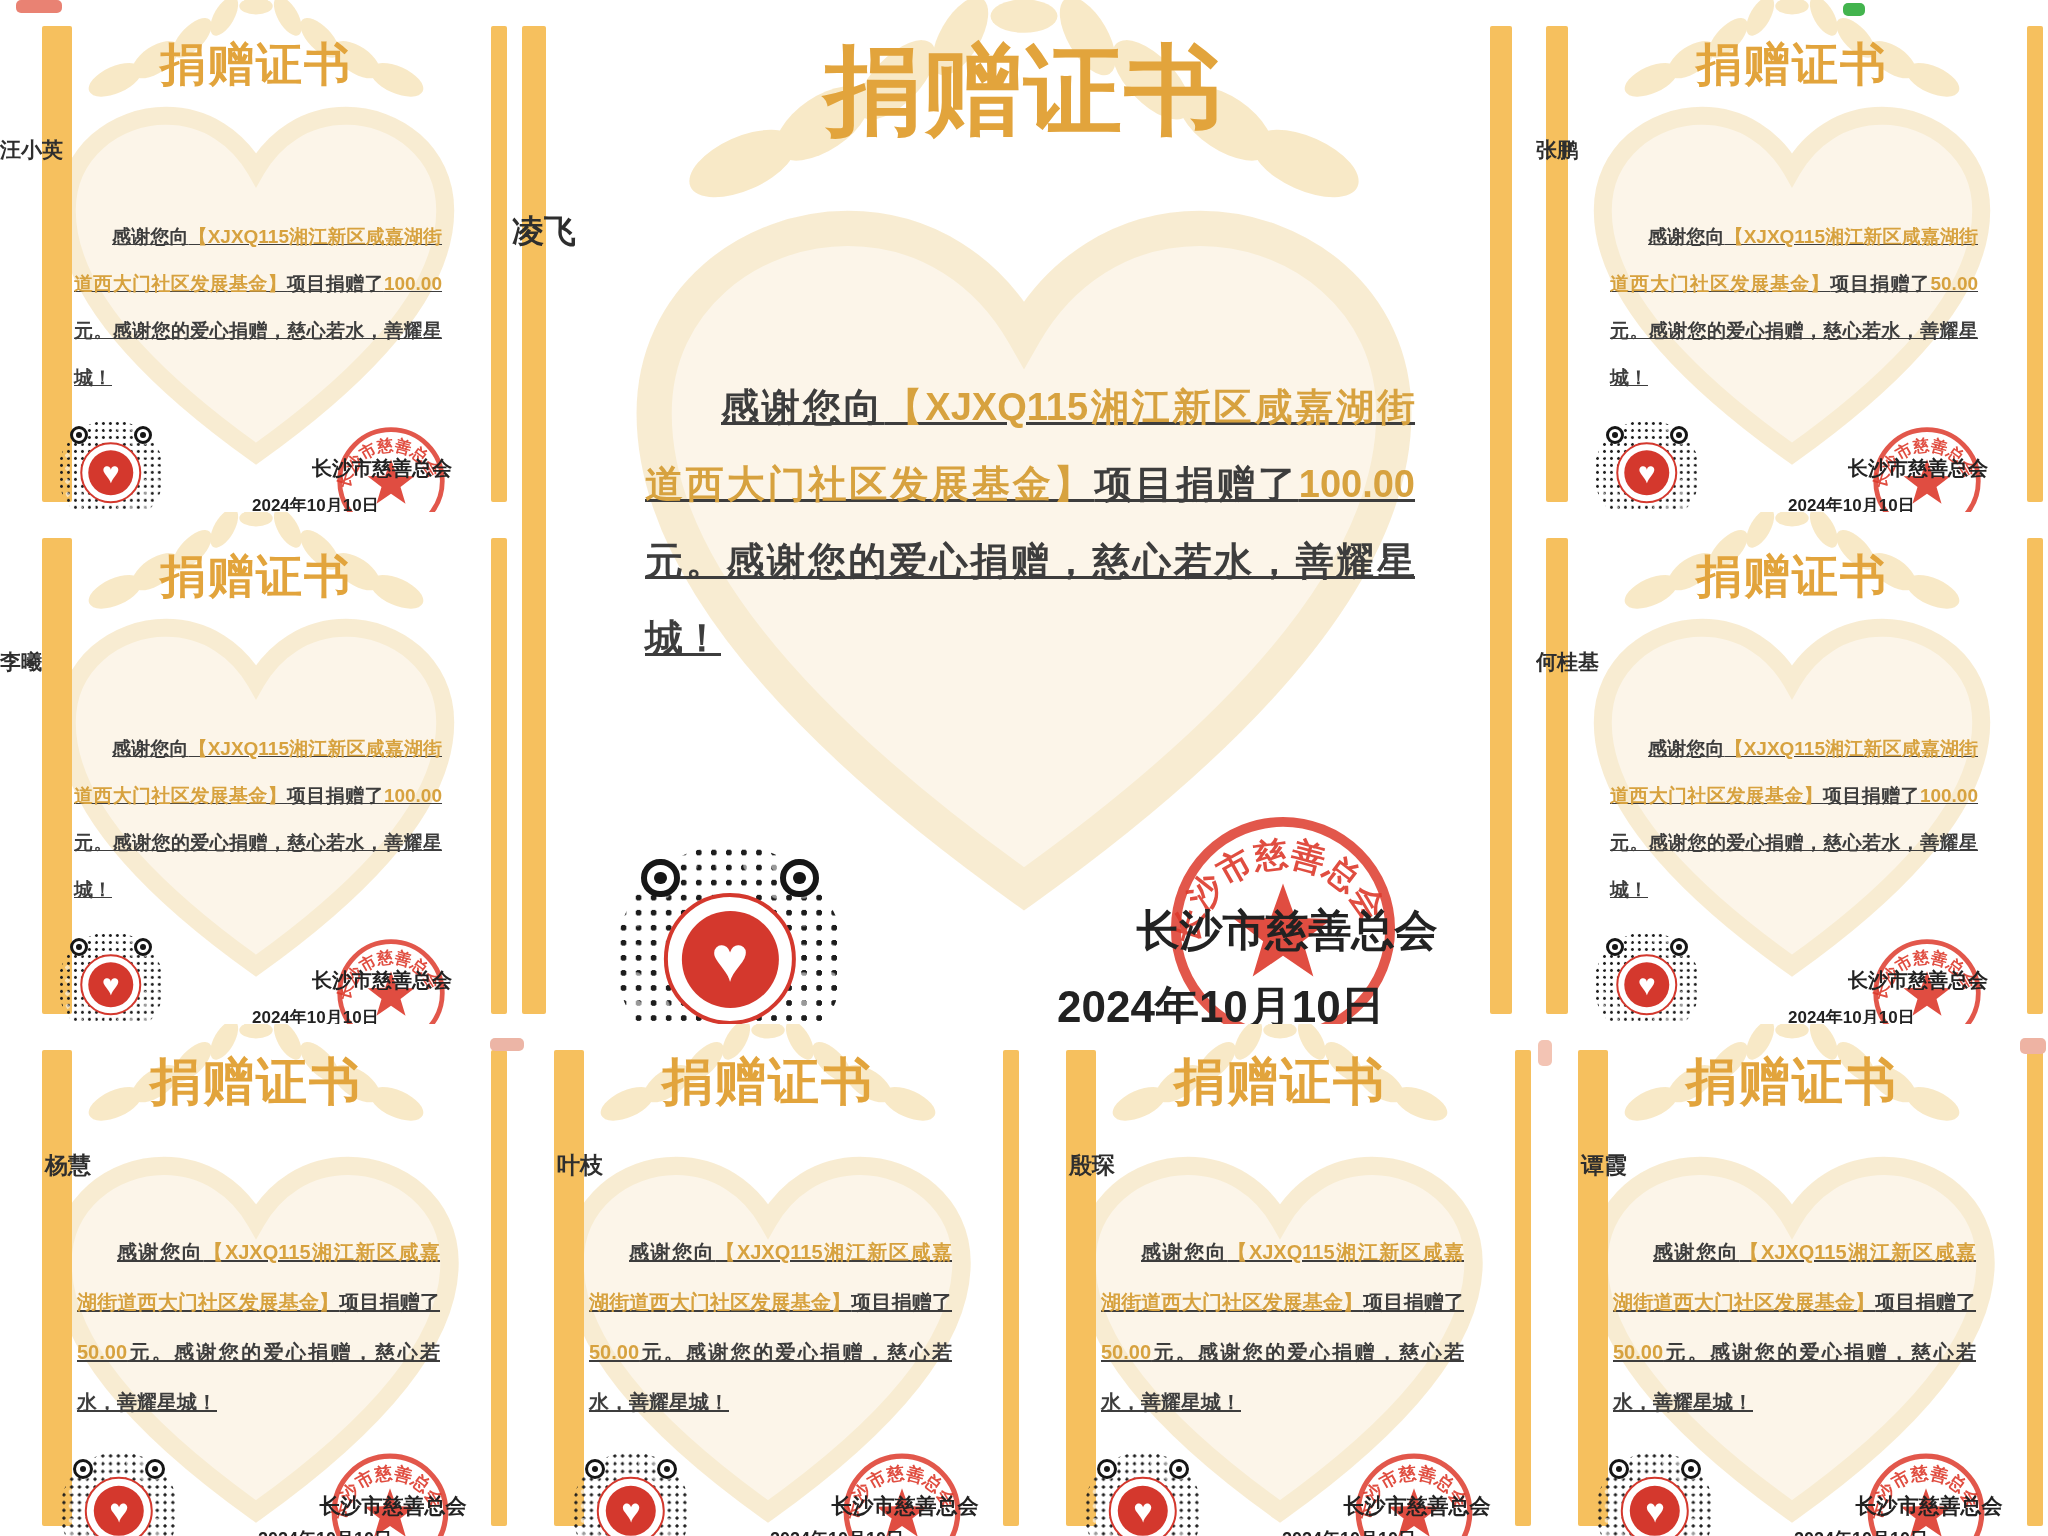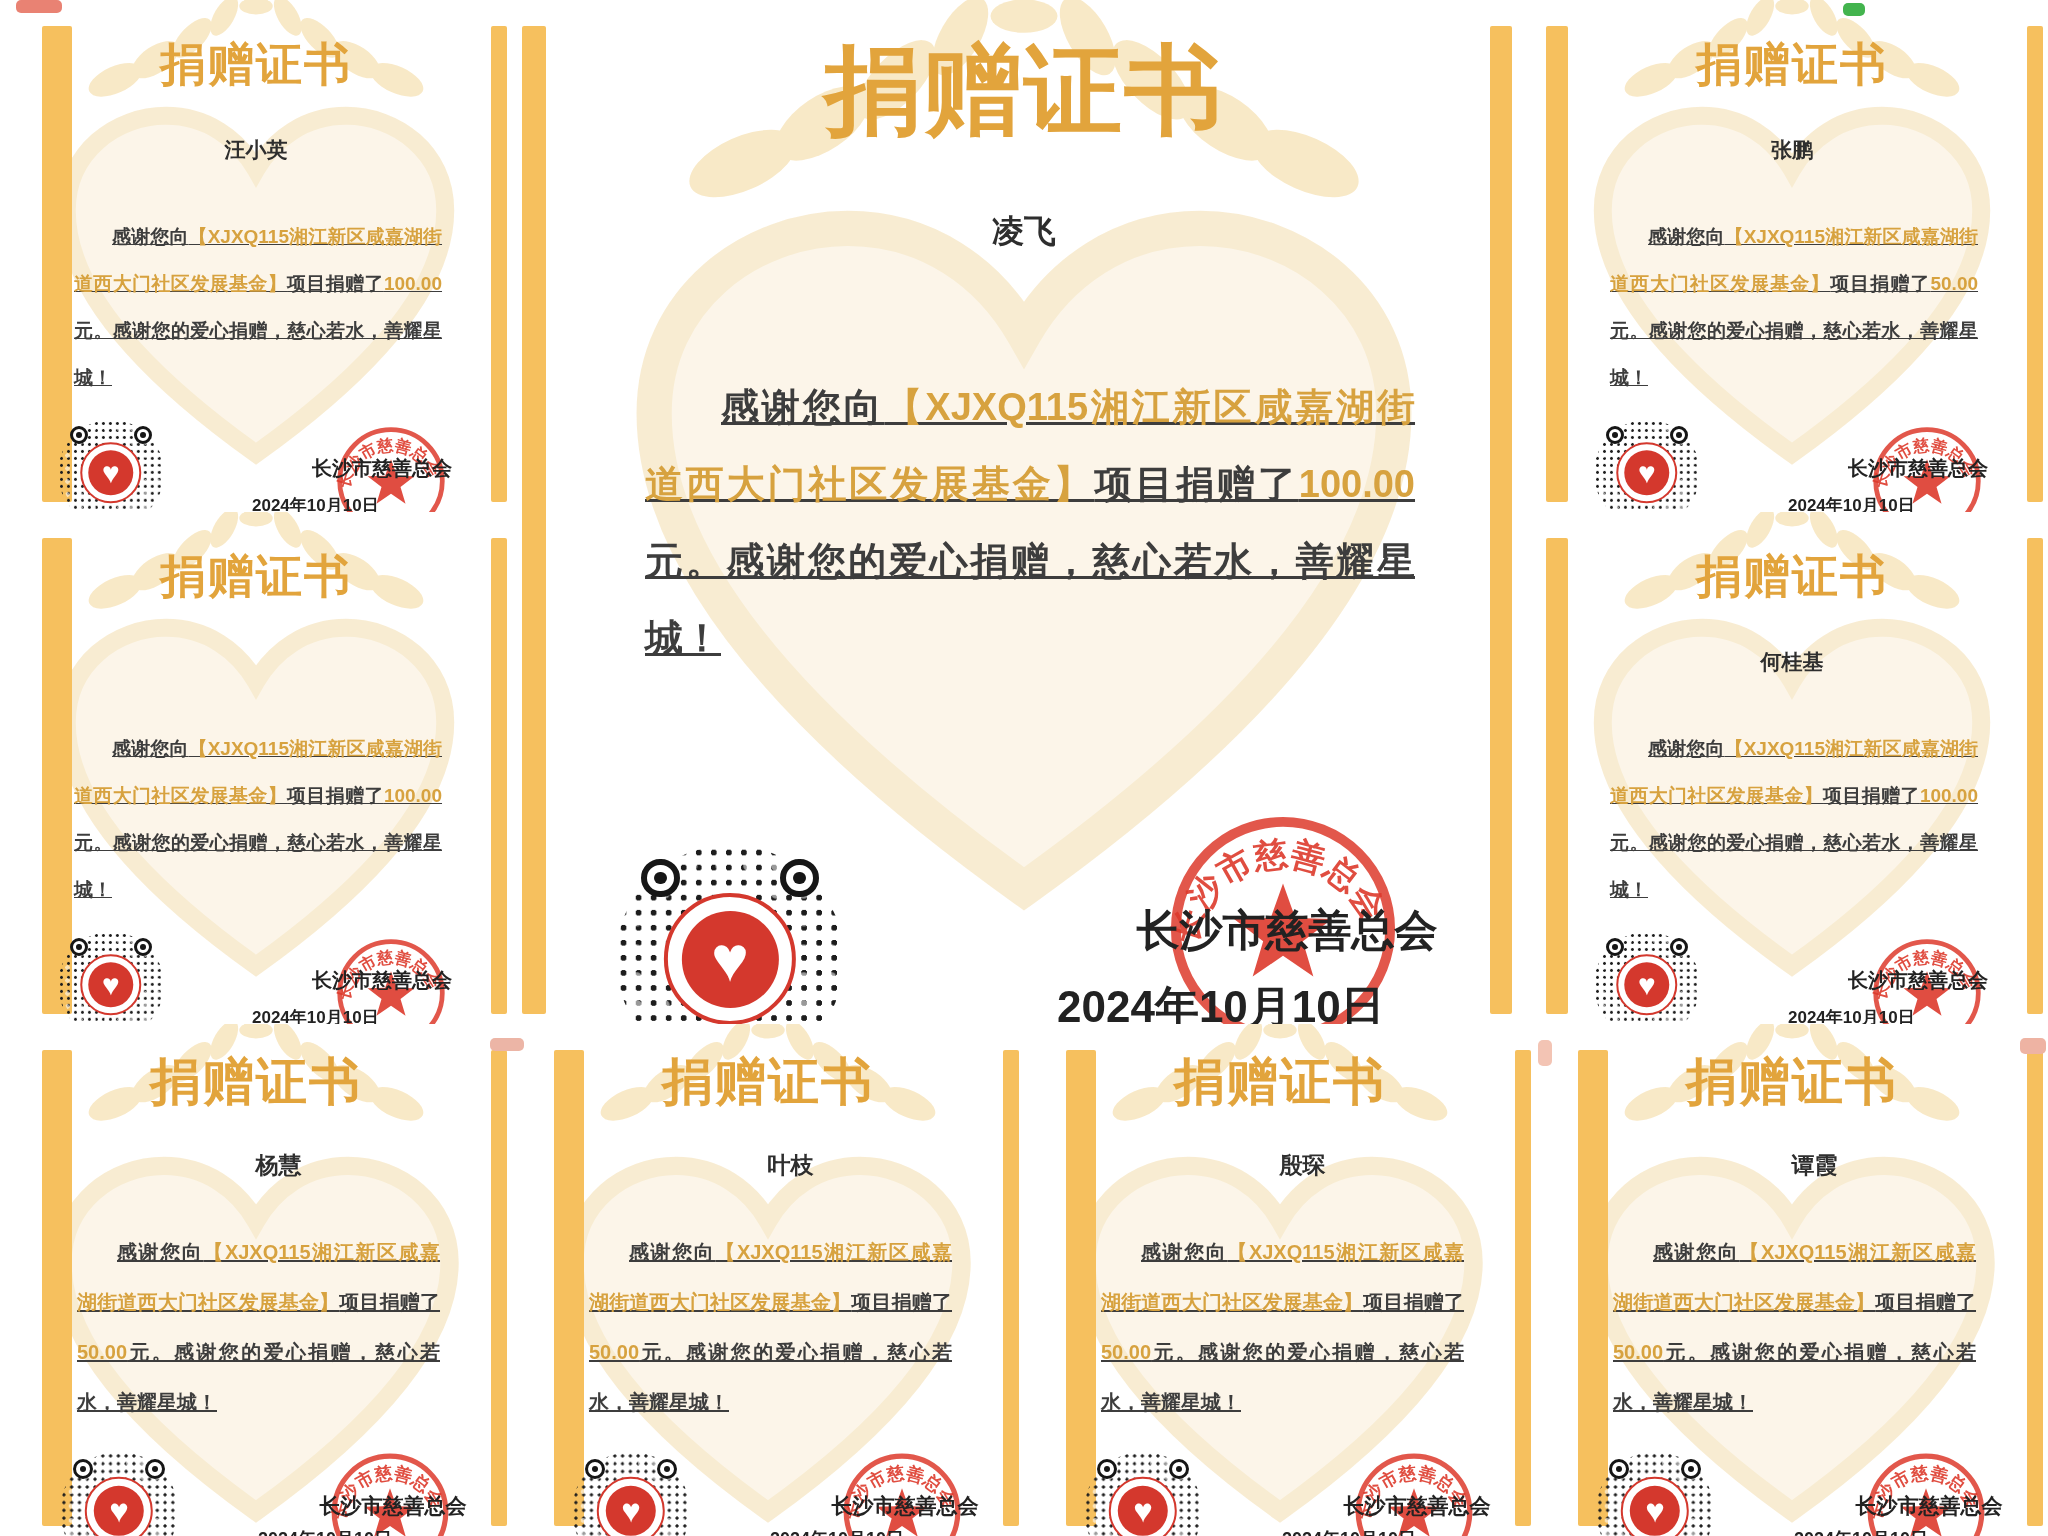--- a/index.html
+++ b/index.html
@@ -18,21 +18,21 @@
   .wm-wheat svg{width:100%;height:auto;display:block;}
   .wm-heart{position:absolute;left:50%;top:56%;transform:translate(-50%,-50%);width:88%;opacity:.7;}
   .big .wm-heart{width:86%;top:55%;}
   .bot .wm-heart{width:90%;top:62%;}
   .wm-heart svg{width:100%;height:auto;display:block;}
   
   .c-title{position:absolute;left:0;right:0;text-align:center;color:#e2a43c;font-weight:900;letter-spacing:2px;}
   .small .c-title{top:34px;font-size:46px;}
   .big .c-title{top:26px;font-size:98px;}
   .bot .c-title{top:24px;font-size:51px;}
-  .c-name{position:absolute;left:0;right:0;text-align:center;color:#2e2e2e;font-weight:700;}
+  .c-name{position:absolute;left:0;right:0;text-align:left;color:#2e2e2e;font-weight:700;}
   .small .c-name{top:136px;font-size:21px;}
   .big .c-name{top:210px;font-size:32px;}
   .bot .c-name{top:126px;font-size:23px;padding-left:45px;}
   .c-body{position:absolute;margin:17px;text-align:justify;color:#3d3d3d;text-indent:2em;font-weight:700;text-decoration:underline;}
   .small .c-body{left:57px;right:53px;top:196px;font-size:19px;line-height:47px;}
   .big .c-body{left:116px;right:104px;top:352px;font-size:38px;line-height:77px;}
   .bot .c-body{left:60px;right:55px;top:186px;font-size:20px;line-height:50px;}
   .gold{color:#d7a23f;}
   
   .qr{position:absolute;}
@@ -148,20 +148,21 @@
         </svg>
       </div>
     <div class="wm-heart">
         <svg viewBox="0 0 100 90">
           <path d="M50 82 C22 62 8 44 8 28 C8 15 19 7 30 7 C39 7 46 12 50 19 C54 12 61 7 70 7 C81 7 92 15 92 28 C92 44 78 62 50 82 Z" fill="#fbf2e1" stroke="#f6e5c0" stroke-width="4"></path>
         </svg>
       </div>
     <div class="bar bl"></div>
     <div class="bar br"></div>
     <div class="c-title">捐赠证书</div>
+    <div class="c-name">李曦</div>
     <p class="c-body"><span>感谢您向</span><span class="gold">【XJXQ115湘江新区咸嘉湖街道西大门社区发展基金】</span><span>项目捐赠了</span><span class="gold">100.00</span><span>元。感谢您的爱心捐赠，慈心若水，善耀星城！</span></p>
     <div class="qr">
       <div class="qr-dots"></div>
       <div class="qr-eye e1"></div>
       <div class="qr-eye e2"></div>
       <div class="qr-center">
           <div class="qr-core">
             <span>♥</span>
           </div>
         </div>

